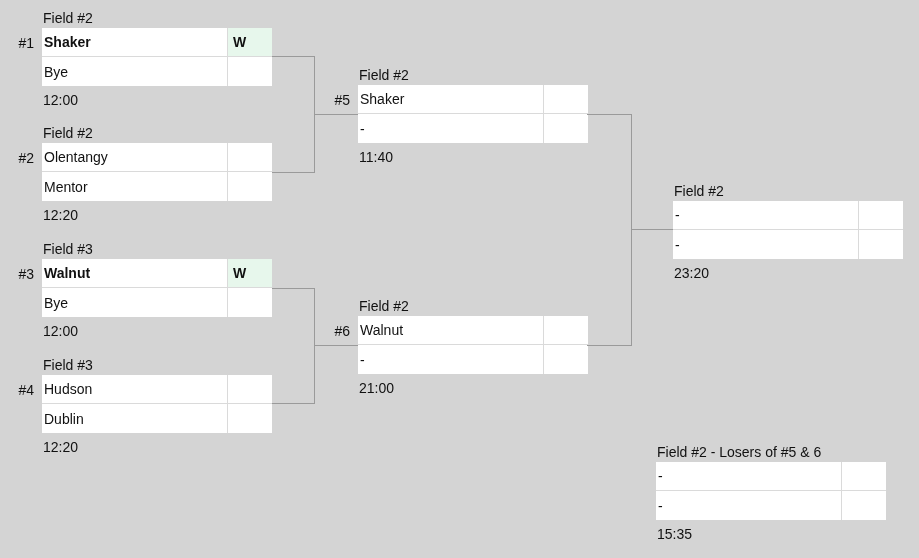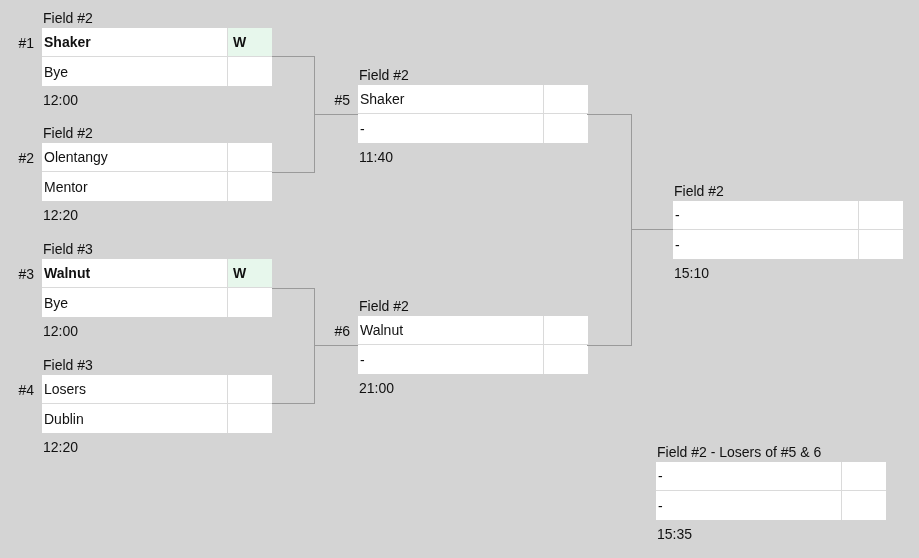--- a/index.html
+++ b/index.html
@@ -111,21 +111,21 @@
     </div>
   </div>
   <div class="time">12:00</div>
 </div>
 
 <div class="match m4">
   <div class="match-number">#4</div>
   <div class="field-label">Field #3</div>
   <div class="box">
     <div class="row row-top">
-      <div class="name">Losers</div>
+      <div class="name">Hudson</div>
       <div class="score"></div>
     </div>
     <div class="row">
       <div class="name">Dublin</div>
       <div class="score"></div>
     </div>
   </div>
   <div class="time">12:20</div>
 </div>
 
@@ -167,21 +167,21 @@
   <div class="box">
     <div class="row row-top">
       <div class="name">-</div>
       <div class="score"></div>
     </div>
     <div class="row">
       <div class="name">-</div>
       <div class="score"></div>
     </div>
   </div>
-  <div class="time">15:10</div>
+  <div class="time">23:20</div>
 </div>
 
 <div class="match m8">
   <div class="match-number"></div>
   <div class="field-label">Field #2 - Losers of #5 &amp; 6</div>
   <div class="box">
     <div class="row row-top">
       <div class="name">-</div>
       <div class="score"></div>
     </div>

